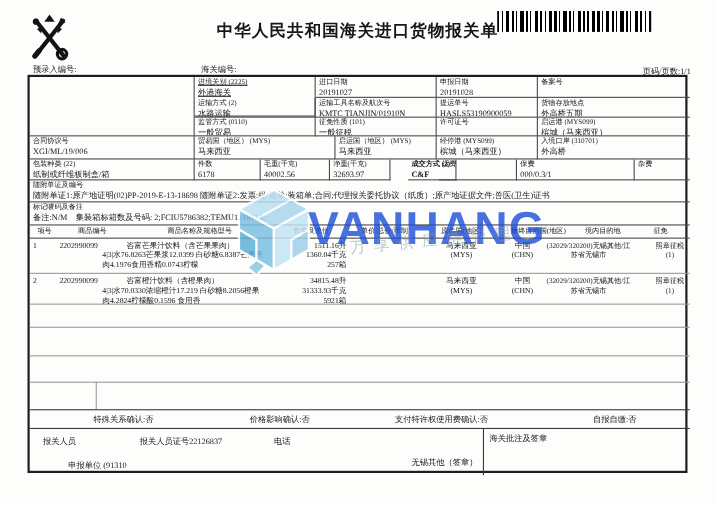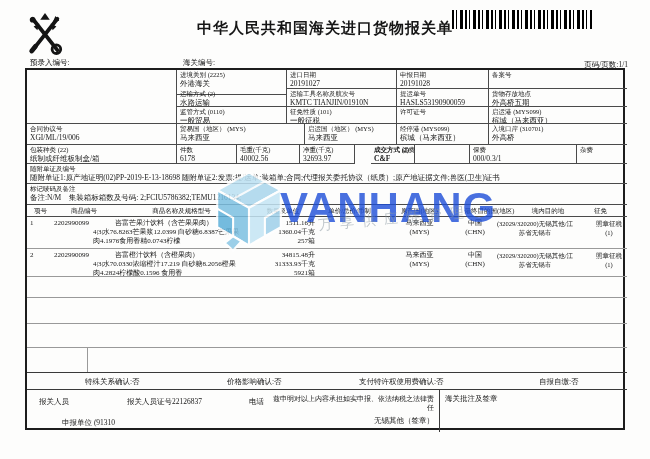--- a/index.html
+++ b/index.html
@@ -72,21 +72,21 @@
       </g>
     </svg>
   </div>
   <div class="abs wm" id="wm-brand">VANHANG</div>
   <div class="abs wm" id="wm-cn">万享供应链管理</div>
 
   <div class="abs" id="form">
 
     <div class="c br bb" style="left:0;top:0;width:150px;height:54px;"></div>
 
-    <div class="c br bb" style="left:150px;top:0;width:110px;height:25px;">
+    <div class="c br bb" style="left:150px;top:0;width:110px;height:36px;text-decoration:underline;">
       <div class="lb">进境关别  (2225)</div>
       <div class="vl">外港海关</div>
     </div>
     <div class="c br bb" style="left:260px;top:0;width:110px;height:19px;">
       <div class="lb">进口日期</div>
       <div class="vl">20191027</div>
     </div>
     <div class="c br bb" style="left:370px;top:0;width:92px;height:19px;">
       <div class="lb">申报日期</div>
       <div class="vl">20191028</div>
@@ -254,21 +254,20 @@
     <div class="abs" style="left:0;top:302px;width:600px;height:18px;border-top:1px solid #3a3a3a;border-bottom:1px solid #3a3a3a;">
       <div class="gtxt" style="left:58px;top:4px;font-size:7.5px;">特殊关系确认:否</div>
       <div class="gtxt" style="left:200px;top:4px;font-size:7.5px;">价格影响确认:否</div>
       <div class="gtxt" style="left:332px;top:4px;font-size:7.5px;">支付特许权使用费确认:否</div>
       <div class="gtxt" style="left:512px;top:4px;font-size:7.5px;">自报自缴:否</div>
     </div>
 
     <div class="gtxt" style="left:12px;top:327px;font-size:7.5px;">报关人员</div>
     <div class="gtxt" style="left:100px;top:327px;font-size:7.5px;">报关人员证号22126837</div>
     <div class="gtxt" style="left:222px;top:327px;font-size:7.5px;">电话</div>
-    <div class="gtxt" style="left:240px;top:325px;width:167px;text-align:right;font-size:7px;">兹申明对以上内容承担如实申报、依法纳税之法律责任</div>
     <div class="gtxt" style="left:10px;top:348px;font-size:7.5px;padding-left:25px;">申报单位 (91310</div>
     <div class="gtxt" style="left:240px;top:346px;width:167px;text-align:right;font-size:7.5px;">无锡其他（签章）</div>
 
     <div class="abs" style="left:412px;top:320px;width:188px;height:42px;border-left:1px solid #3a3a3a;">
       <div class="gtxt" style="left:5px;top:4px;font-size:7.5px;">海关批注及签章</div>
     </div>
 
   </div>
 </div>
 

